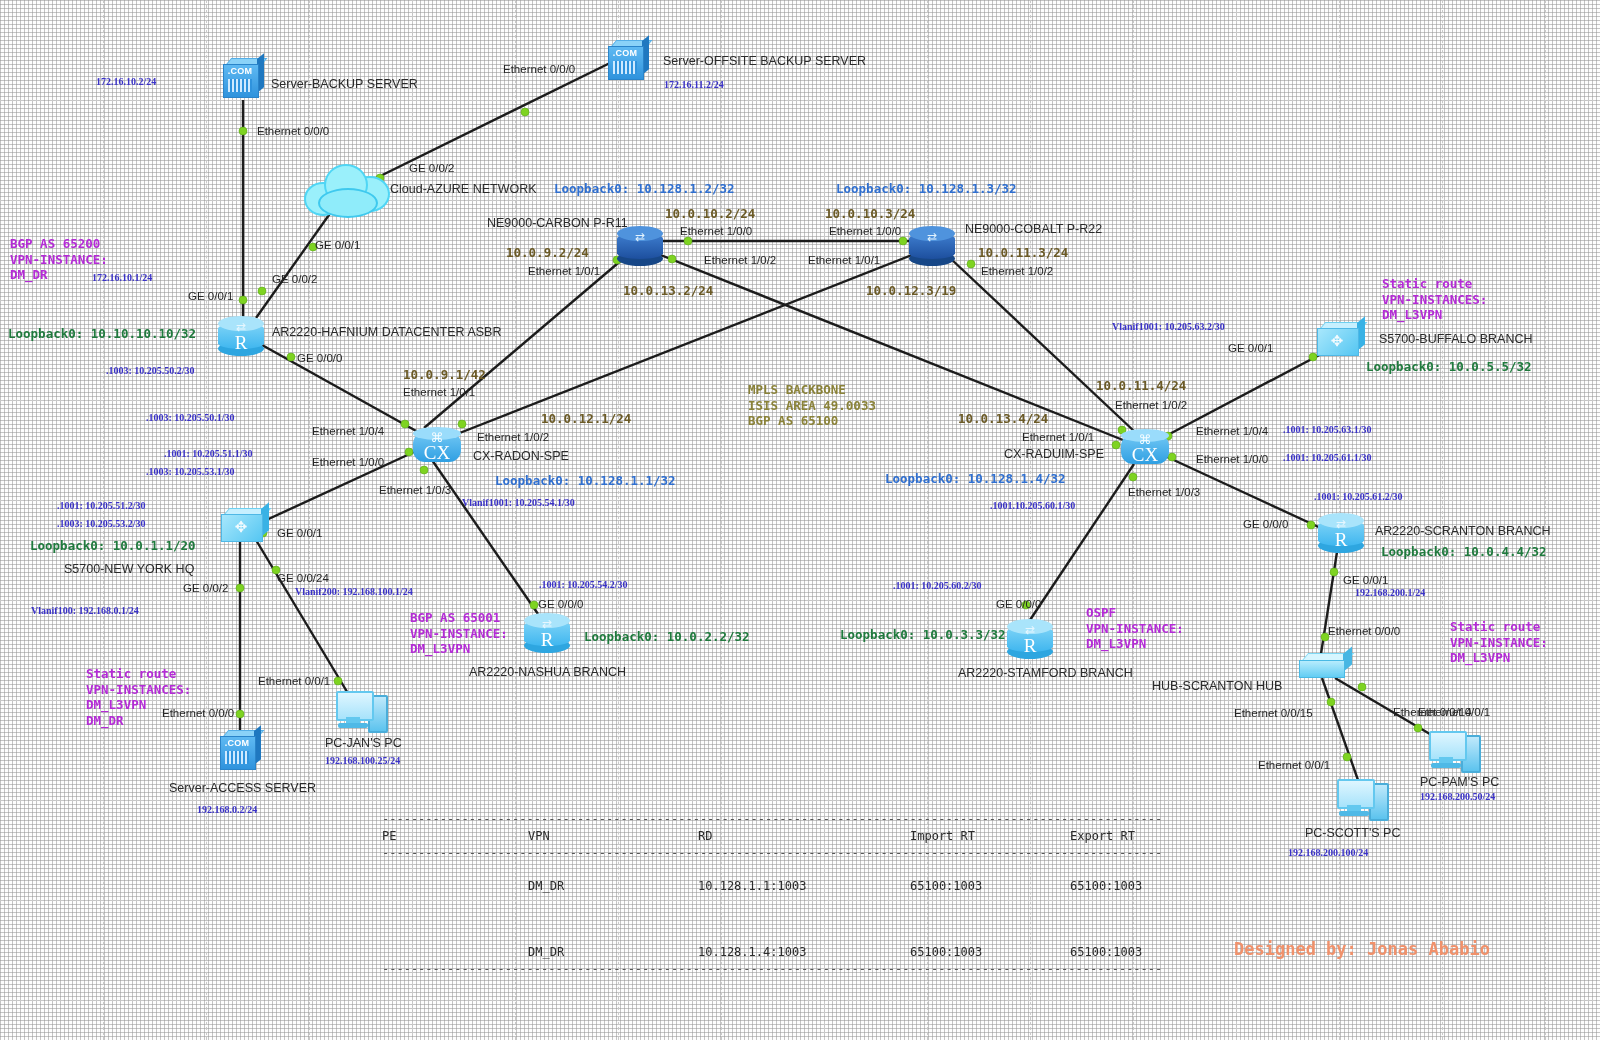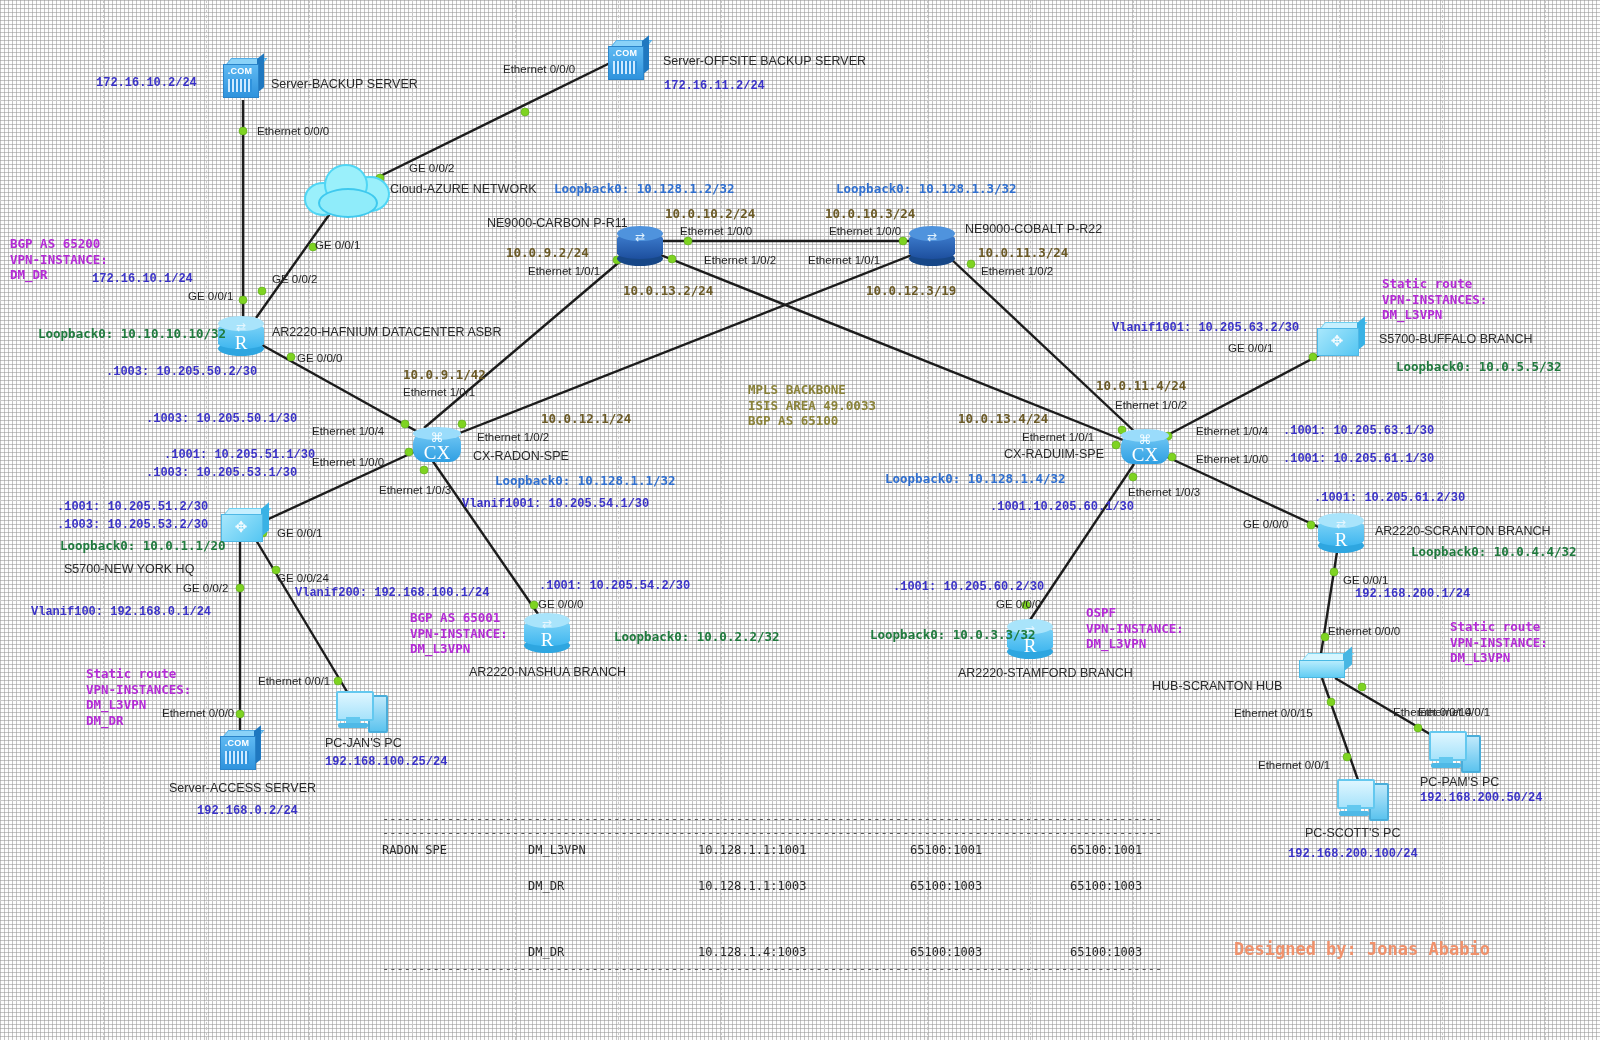--- a/index.html
+++ b/index.html
@@ -37,24 +37,24 @@
   }
   svg#links{position:absolute;left:0;top:0;width:1600px;height:1040px;}
   .lnk{stroke:#1c1c1c;stroke-width:2.4;fill:none;}
   .port{fill:#7ed321;stroke:#5aa81a;stroke-width:.6;}
 
   .node{position:absolute;transform:translate(-50%,-50%);}
   .lbl{position:absolute;white-space:pre;line-height:1.25;}
 
   .t-dev{font-family:"Liberation Sans",sans-serif;font-size:12.5px;color:#2a2a2a;}
   .t-if{font-family:"Liberation Sans",sans-serif;font-size:11.5px;color:#262626;}
-  .t-ip{font-family:Liberation Mono, monospace;font-size:12px;color:#3a32c8;font-weight:600;}
+  .t-ip{font-family:Liberation Serif, serif;font-size:10px;color:#3a32c8;font-weight:600;}
   .t-ipb{font-family:"DejaVu Sans Mono",monospace;font-size:12.5px;color:#2f6fd0;font-weight:600;}
   .t-brn{font-family:"DejaVu Sans Mono",monospace;font-size:12.5px;color:#6b5a26;font-weight:600;}
-  .t-grn{font-family:"DejaVu Sans Mono",monospace;font-size:12.5px;color:#1f7a3d;font-weight:600;margin-left:30px;}
+  .t-grn{font-family:"DejaVu Sans Mono",monospace;font-size:12.5px;color:#1f7a3d;font-weight:600;}
   .t-mag{font-family:"DejaVu Sans Mono",monospace;font-size:12.5px;color:#b42ad6;font-weight:600;}
   .t-olv{font-family:"DejaVu Sans Mono",monospace;font-size:12.5px;color:#8a8238;font-weight:600;}
   .t-cred{font-family:"DejaVu Sans Mono",monospace;font-size:17px;color:#f0916b;font-weight:600;}
 
   
   .ico{position:relative;}
 
   
   .cyl{width:46px;height:40px;position:relative;}
   .cyl .body{position:absolute;left:0;top:7px;width:46px;height:26px;border-radius:50%/22%;}
@@ -540,30 +540,34 @@
     </div>
   </div>
   <div class="lbl t-dev" style="left:1305px;top:826px" data-name="label-scotts-pc">PC-SCOTT'S PC</div>
   <div class="lbl t-ip" style="left:1288px;top:847px" data-name="ip-scotts-pc">192.168.200.100/24</div>
   <div class="lbl t-if" style="left:1258px;top:758px" data-name="if-scott-e001">Ethernet 0/0/1</div>
 
   <style>[data-name="ip-pams-pc"]{top:791px !important;}</style>
 
   <div class="table-wrap" data-name="route-target-table">
     <div class="dots" data-name="table-rule-top">------------------------------------------------------------------------------------------------------------</div>
+    <table class="rt">
+      <thead>
+        <tr data-name="table-header-row">
+          <td class="c0" data-name="col-pe">PE</td>
+          <td class="c1" data-name="col-vpn">VPN</td>
+          <td class="c2" data-name="col-rd">RD</td>
+          <td class="c3" data-name="col-import-rt">Import RT</td>
+          <td class="c4" data-name="col-export-rt">Export RT</td>
+        </tr>
+      </thead>
+    </table>
     <div class="dots" data-name="table-rule-mid">------------------------------------------------------------------------------------------------------------</div>
     <table class="rt">
       <tbody>
-        <tr data-name="table-row">
-          <td class="c0" data-name="cell-pe">RADON SPE</td>
-          <td class="c1" data-name="cell-vpn">DM_L3VPN</td>
-          <td class="c2" data-name="cell-rd">10.128.1.1:1001</td>
-          <td class="c3" data-name="cell-import-rt">65100:1001</td>
-          <td class="c4" data-name="cell-export-rt">65100:1001</td>
-        </tr>
         <tr class="spacer">
             <td colspan="5"></td>
           </tr>
         <tr data-name="table-row">
           <td class="c0" data-name="cell-pe"></td>
           <td class="c1" data-name="cell-vpn">DM_DR</td>
           <td class="c2" data-name="cell-rd">10.128.1.1:1003</td>
           <td class="c3" data-name="cell-import-rt">65100:1003</td>
           <td class="c4" data-name="cell-export-rt">65100:1003</td>
         </tr>

